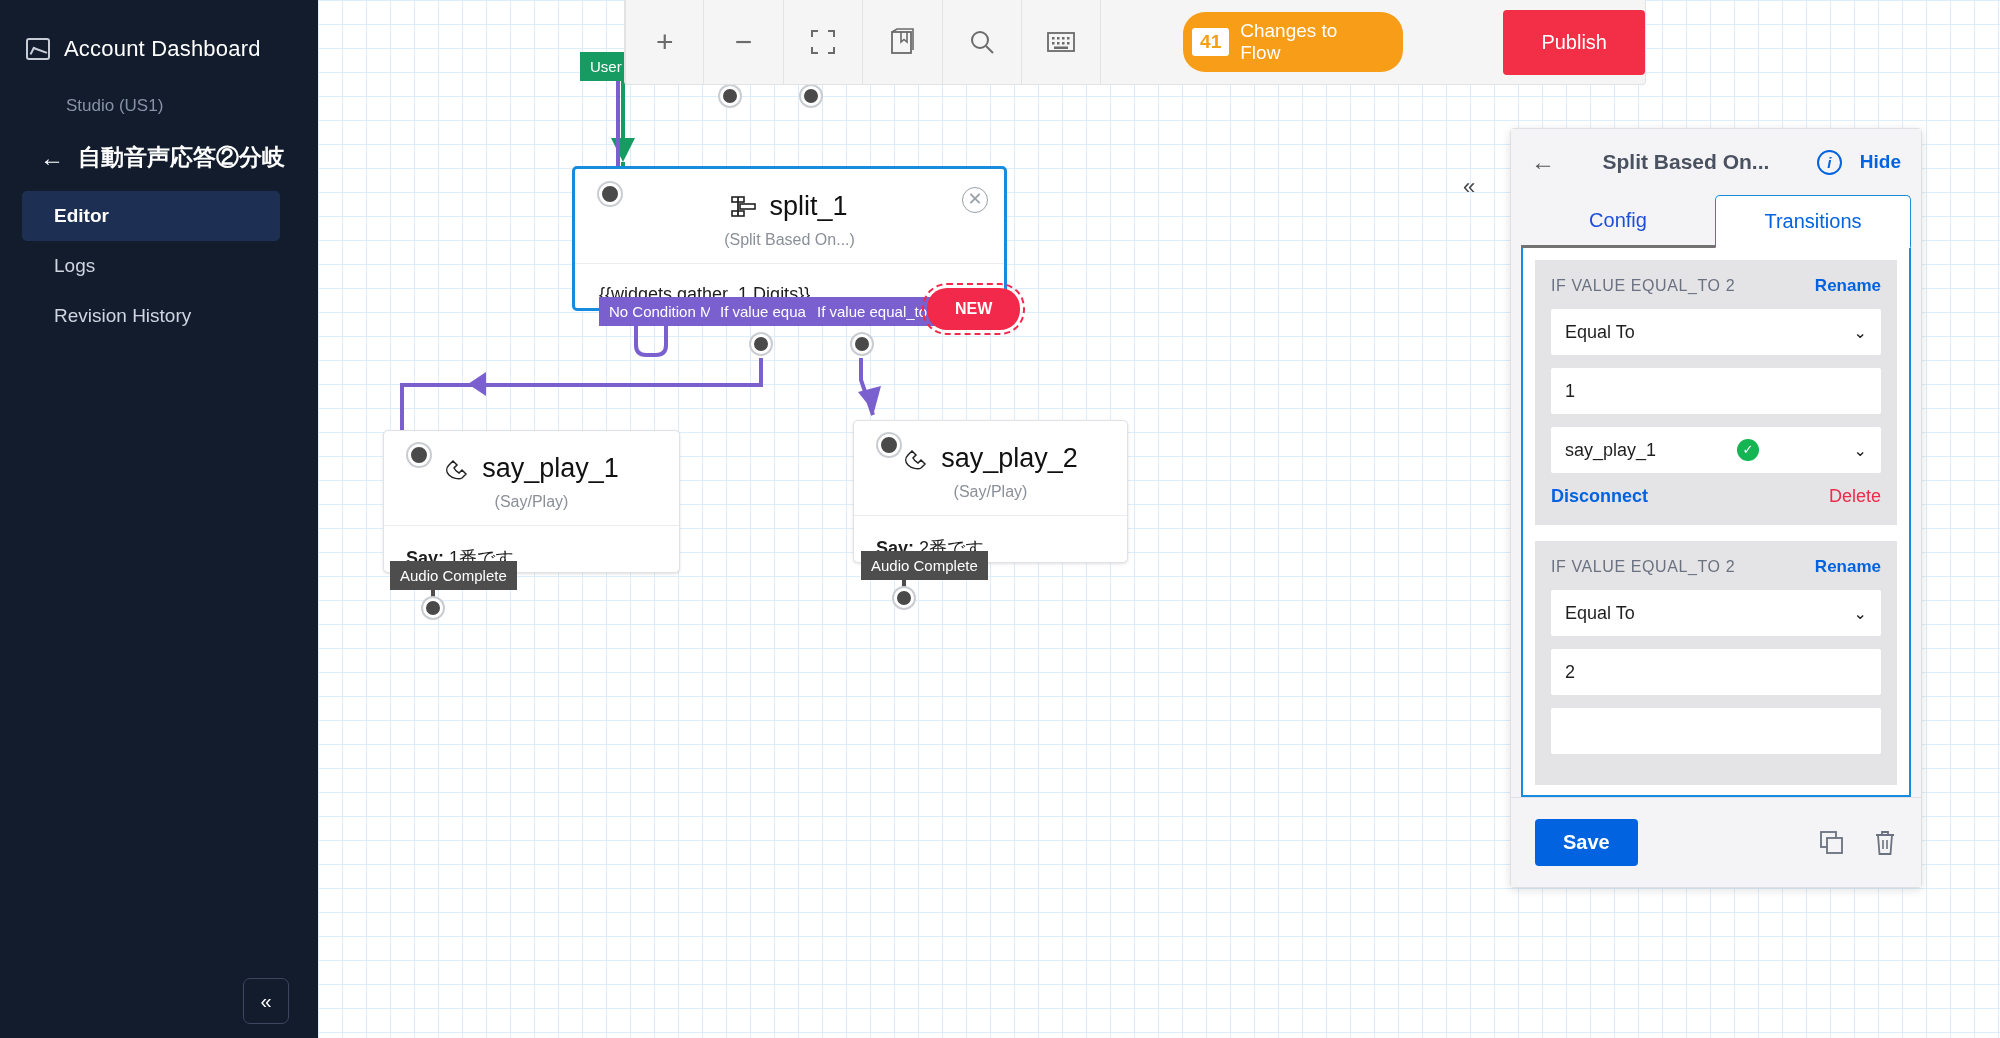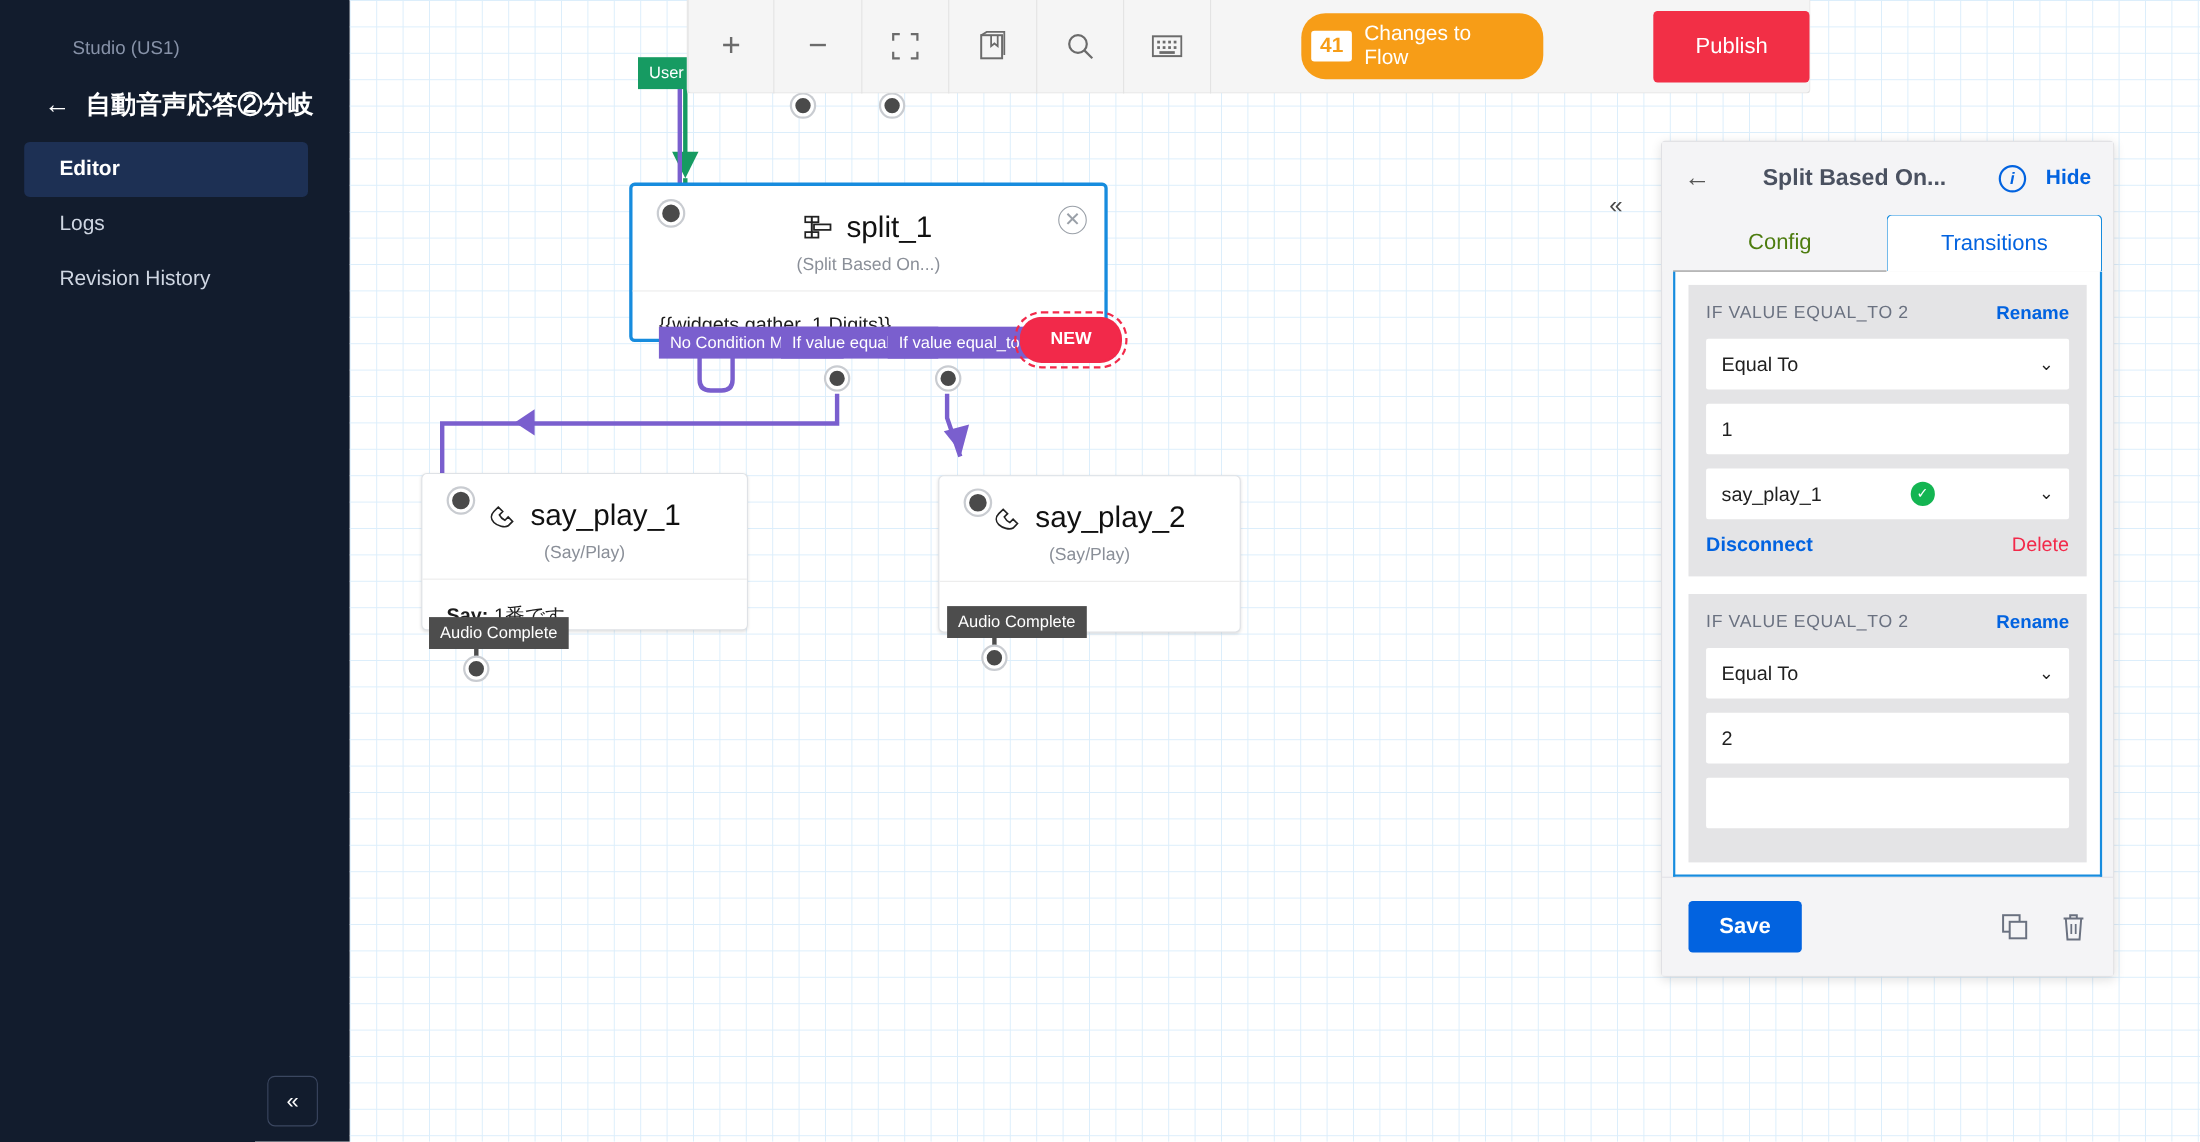--- a/index.html
+++ b/index.html
@@ -178,22 +178,22 @@
   }
   .hide-link { color: #0263e0; font-size: 19px; font-weight: bold; cursor: pointer; }
 
   .panel-collapse {
     position: absolute; left: -48px; top: 45px; font-size: 22px;
     color: #4a4a4a; cursor: pointer;
   }
 
   .panel-tabs { display: flex; padding: 0 10px; background: #f4f4f6; }
   .ptab {
-    flex: 1; text-align: center; font-size: 20px; color: #4d7c0f;
-    padding: 14px 0 13px; cursor: pointer; border-bottom: 1px solid #737373;
+    flex: 1; text-align: center; font-size: 20px; color: #1d4ed8;
+    padding: 14px 0 13px; cursor: pointer; border-bottom: 3px solid #737373;
   }
   .ptab.active {
     color: #0263e0; background: #fff;
     border: 1px solid #178cde; border-bottom: 1px solid #fff;
     border-radius: 5px 5px 0 0;
   }
 
   .panel-scroll {
     flex: 1; overflow: hidden; background: #fff;
     border: 2px solid #178cde; border-top: none; margin: 0 10px;
@@ -240,20 +240,24 @@
     padding: 12px 28px; border-radius: 4px; cursor: pointer;
   }
   .foot-icons { margin-left: auto; display: flex; gap: 28px; color: #6a7180; }
 </style>
 </head>
 <body>
 
 <div id="app">
 
   <div class="sidebar">
+    <div class="acct-row">
+      <span class="acct-icon"></span>
+      <span class="acct-label">Account Dashboard</span>
+    </div>
 
 
     <div class="studio-label">Studio (US1)</div>
 
     <div class="flow-title-row">
       <span class="back-arrow-side">←</span>
       <span class="flow-title">自動音声応答②分岐</span>
     </div>
 
     <div class="nav-list">
@@ -335,21 +339,21 @@
         <div class="node-sub">(Say/Play)</div>
       </div>
       <div class="node-body">
         <b>Say:</b>
         <span>1番です</span>
       </div>
     </div>
     <div class="chip gray" style="left:72px; top:561px;">Audio Complete</div>
     <div class="out-dot" style="left:105px; top:598px;"></div>
 
-    <div class="node" style="left:535px; top:432px; width:275px; height:143px;">
+    <div class="node" style="left:535px; top:420px; width:275px; height:143px;">
       <span class="in-dot" style="left:24px; top:13px;"></span>
       <div class="node-head">
         <div class="node-title">
           <svg width="26" height="24" viewBox="0 0 26 24">
             <path d="M5 18 C2 15 2 11 5 8 L9 4 L13 8 L10 11 C11 13 13 15 15 16 L18 13 L22 17 L18 21 C15 23 8 21 5 18 Z" fill="#fff" stroke="#222" stroke-width="1.5"></path>
           </svg>
           <span>say_play_2</span>
         </div>
         <div class="node-sub">(Say/Play)</div>
       </div>

